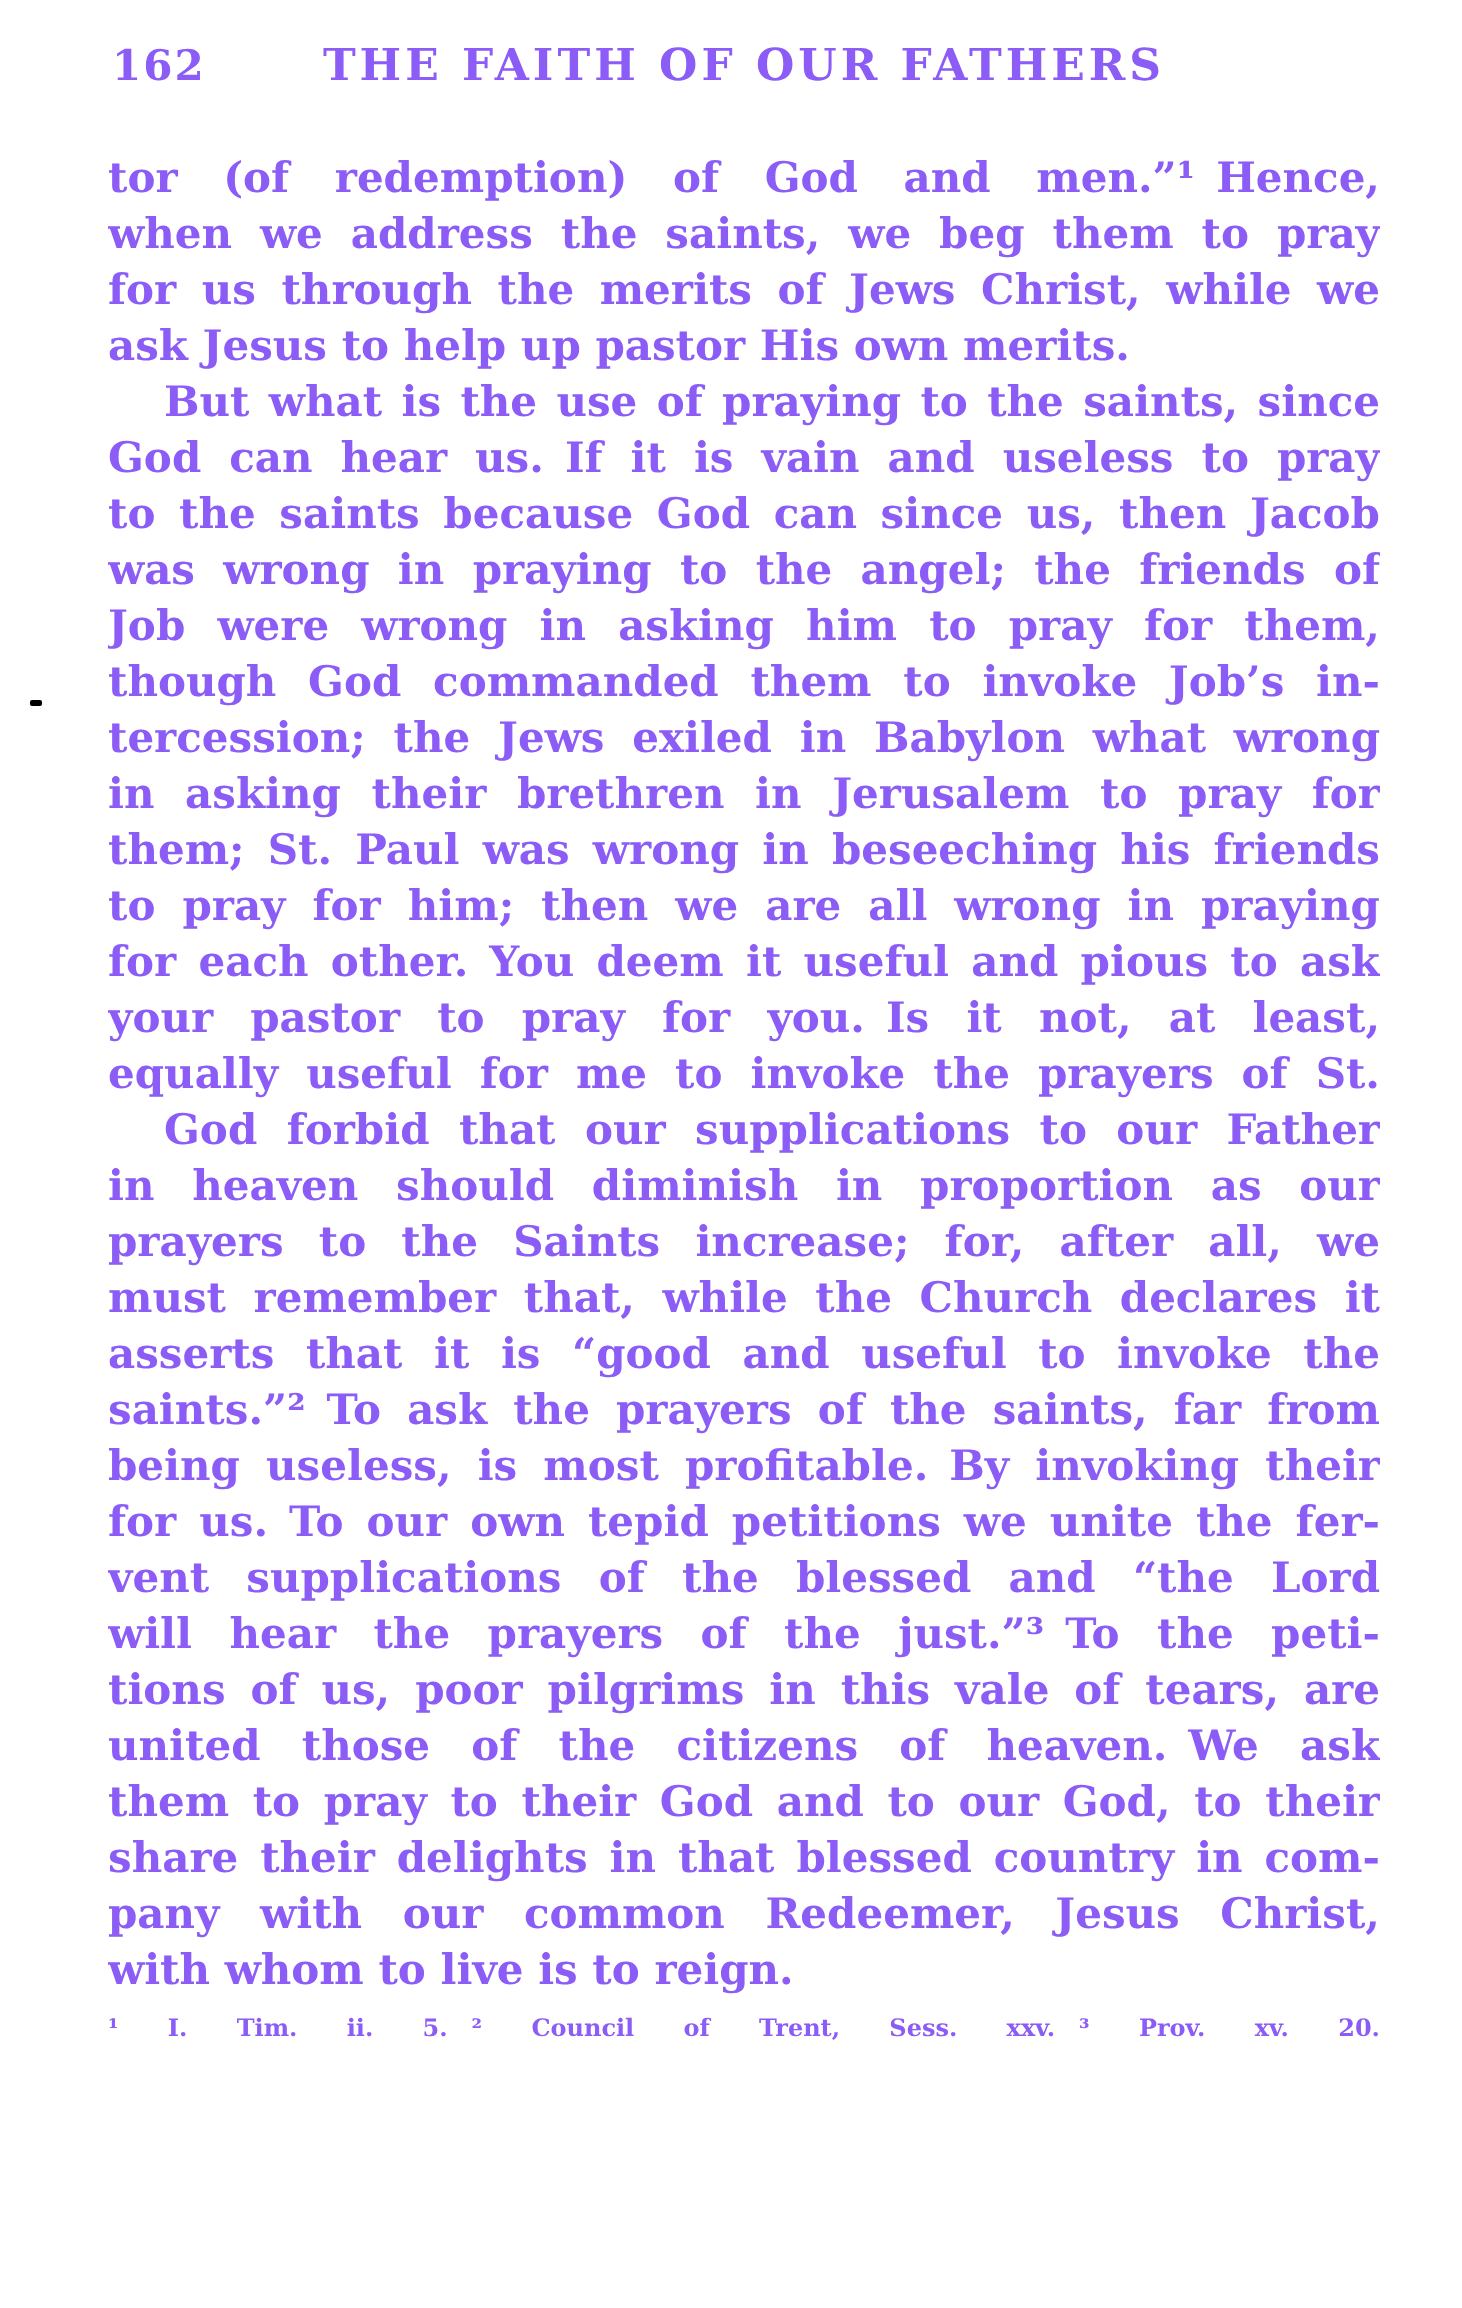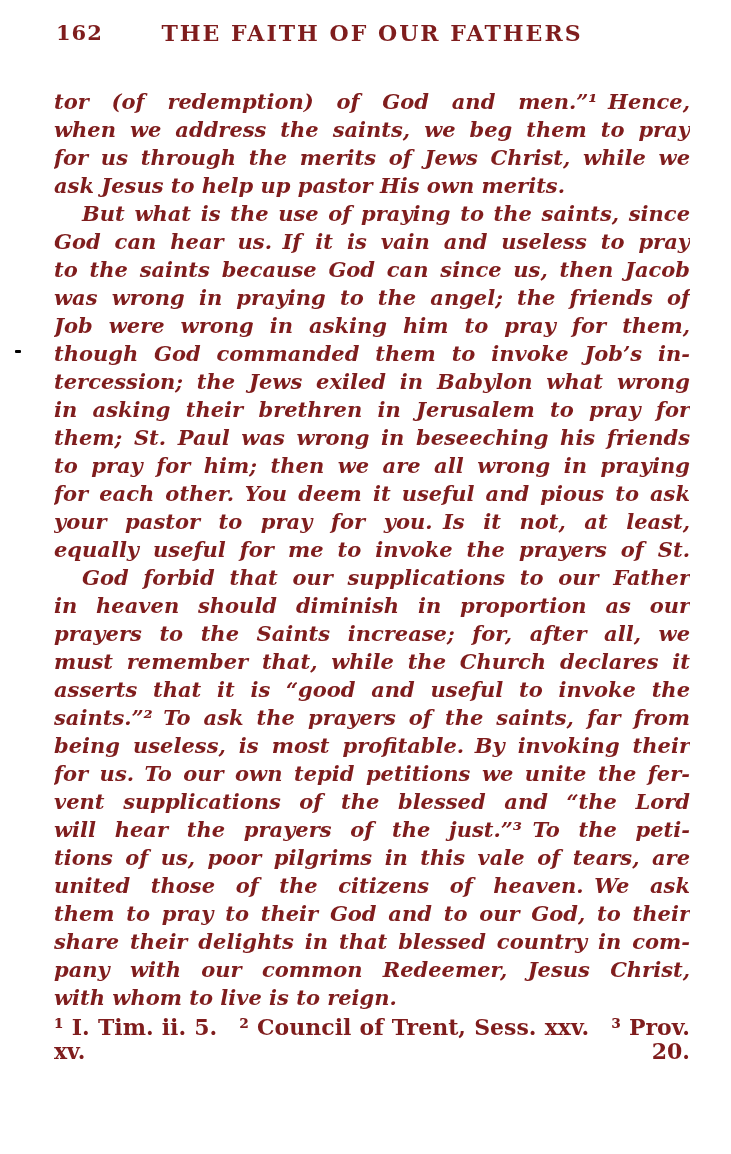--- a/index.html
+++ b/index.html
@@ -1,21 +1,21 @@
 <!DOCTYPE html>
 <html><head>
 <meta charset="utf-8">
 <style>
   html, body { margin: 0; padding: 0; }
   .page {
     position: relative;
     width: 731px;
     height: 1154px;
     background: #ffffff;
-    color: #7f1d1d;
+    color: #8b5cf6;
     font-family: "DejaVu Serif", "Liberation Serif", serif;
     overflow: hidden;
   }
   .column {
     position: absolute;
     left: 54px;
     top: 20px;
     width: 636px;
   }
   .running-header {
@@ -34,39 +34,38 @@
     position: absolute;
     left: 50%;
     top: 0;
     transform: translateX(-50%);
     font-size: 22px;
     font-weight: bold;
     letter-spacing: 2px;
     white-space: nowrap;
   }
   .text-body {
-    margin-top: 40px;
+    margin-top: 27px;
     font-weight: bold;
-    font-style: italic;
   }
   .paragraph { margin: 0; }
   .line {
     font-size: 21px;
     line-height: 28px;
     height: 28px;
     text-align: justify;
     text-align-last: justify;
     white-space: pre-wrap;
     overflow: hidden;
   }
   .line.last { text-align-last: left; }
   .line.indent { text-indent: 28px; }
   .footnote {
     margin-top: 3px;
-    font-size: 22px;
+    font-size: 12px;
     line-height: 24px;
     font-weight: bold;
     text-align: justify;
     text-align-last: justify;
     white-space: pre-wrap;
   }
   .stray-mark {
     position: absolute;
     left: 15px;
     top: 350px;

